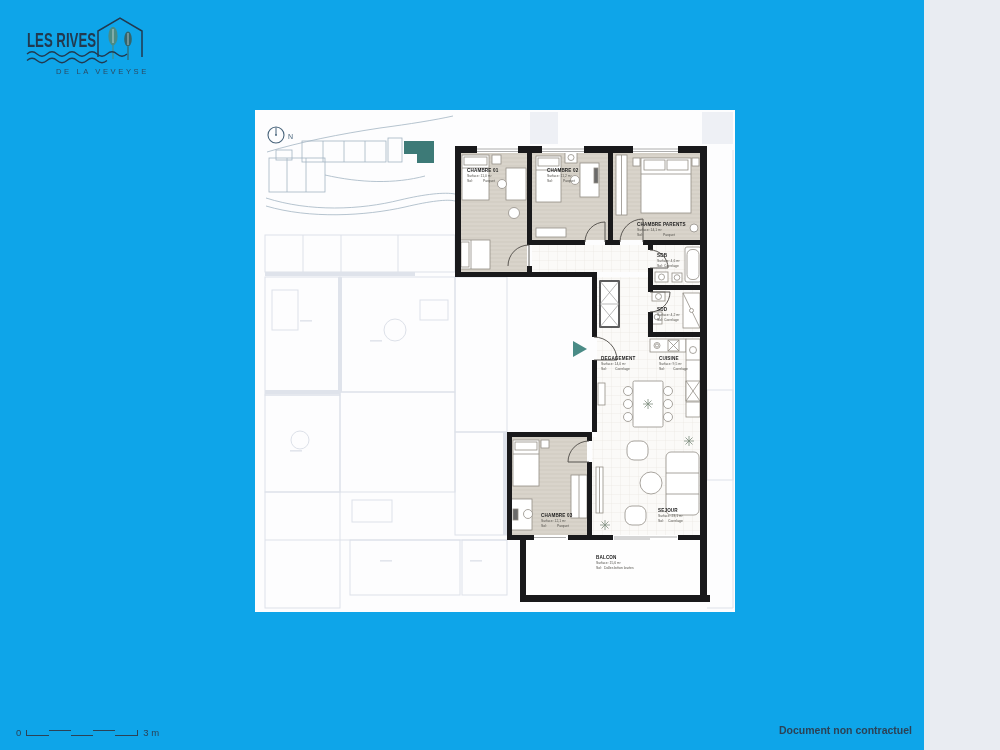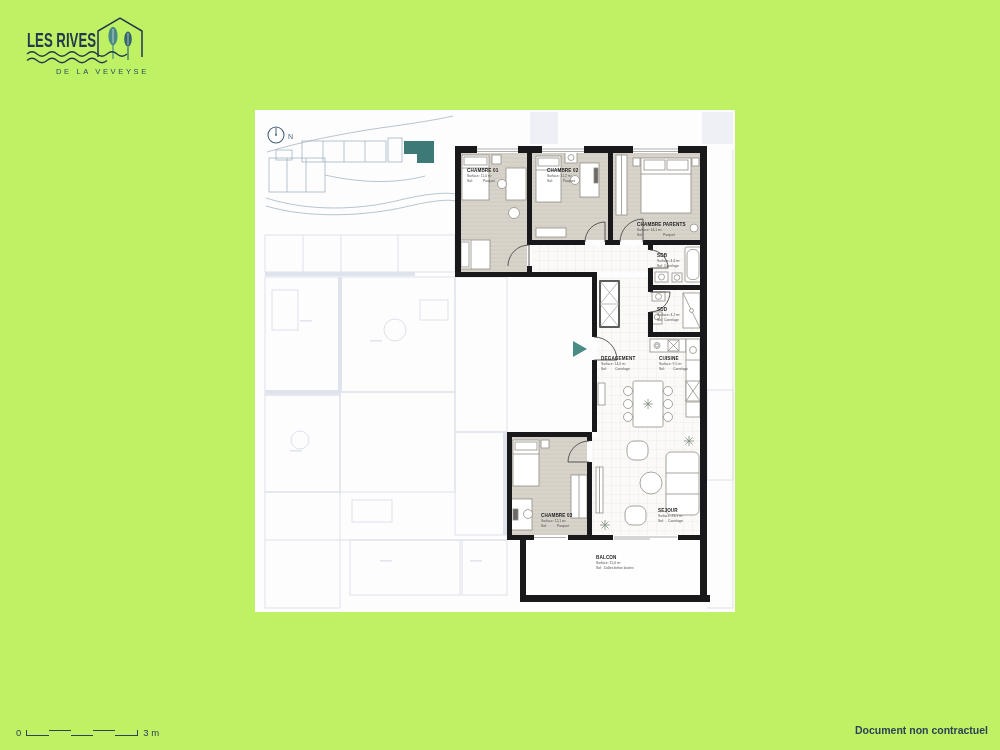--- a/index.html
+++ b/index.html
@@ -1,17 +1,17 @@
 <!DOCTYPE html>
 <html><head>
 <meta charset="utf-8">
 <style>
   html,body{margin:0;padding:0;}
   body{background:#e9ecf2;font-family:"Liberation Sans",sans-serif;}
-  .page{position:relative;width:1000px;height:750px;background:#bef264;overflow:hidden;}
+  .page{position:relative;width:924px;height:750px;background:#0ea5e9;overflow:hidden;}
   .logo-svg{position:absolute;left:12px;top:4px;}
   .plan-svg{position:absolute;left:255px;top:110px;}
   svg text{font-family:"Liberation Sans",sans-serif;}
   .brand-name{font-weight:bold;font-size:21px;fill:#22394f;}
   .brand-sub{font-size:7.6px;fill:#2d4a63;letter-spacing:2.6px;}
   .rname{font-weight:bold;font-size:4.6px;fill:#1c1c1c;letter-spacing:0.15px;}
   .rdet{font-size:3.4px;fill:#54534d;}
   .compass-n{font-size:7px;fill:#47637a;}
   .scalebar{position:absolute;left:16px;bottom:12px;display:flex;align-items:center;gap:5px;color:#2b4257;font-size:9.5px;}
   .scalebar .bar{width:110px;height:6px;border-left:1.2px solid #2b4257;border-right:1.2px solid #2b4257;display:flex;}

